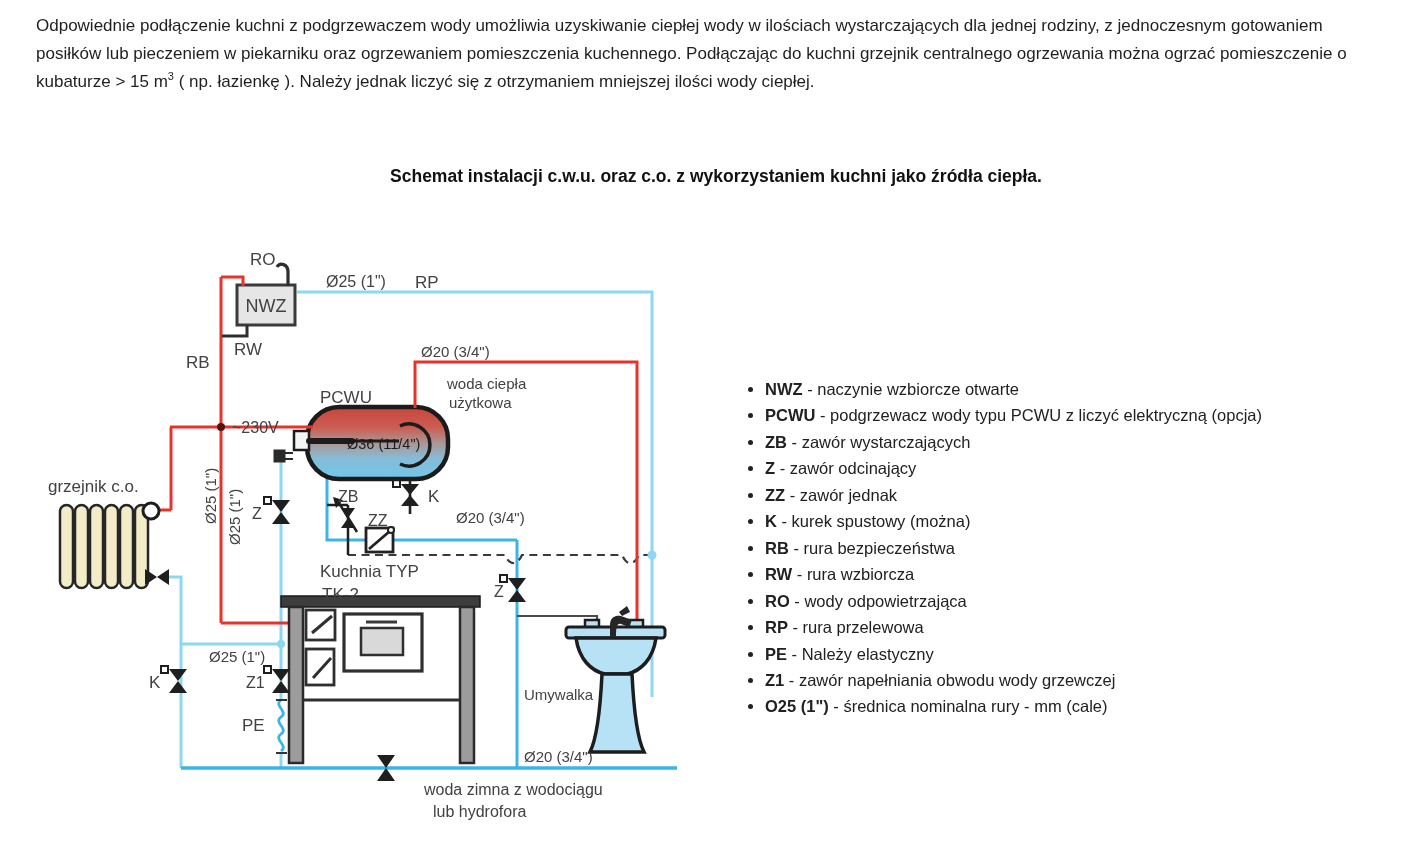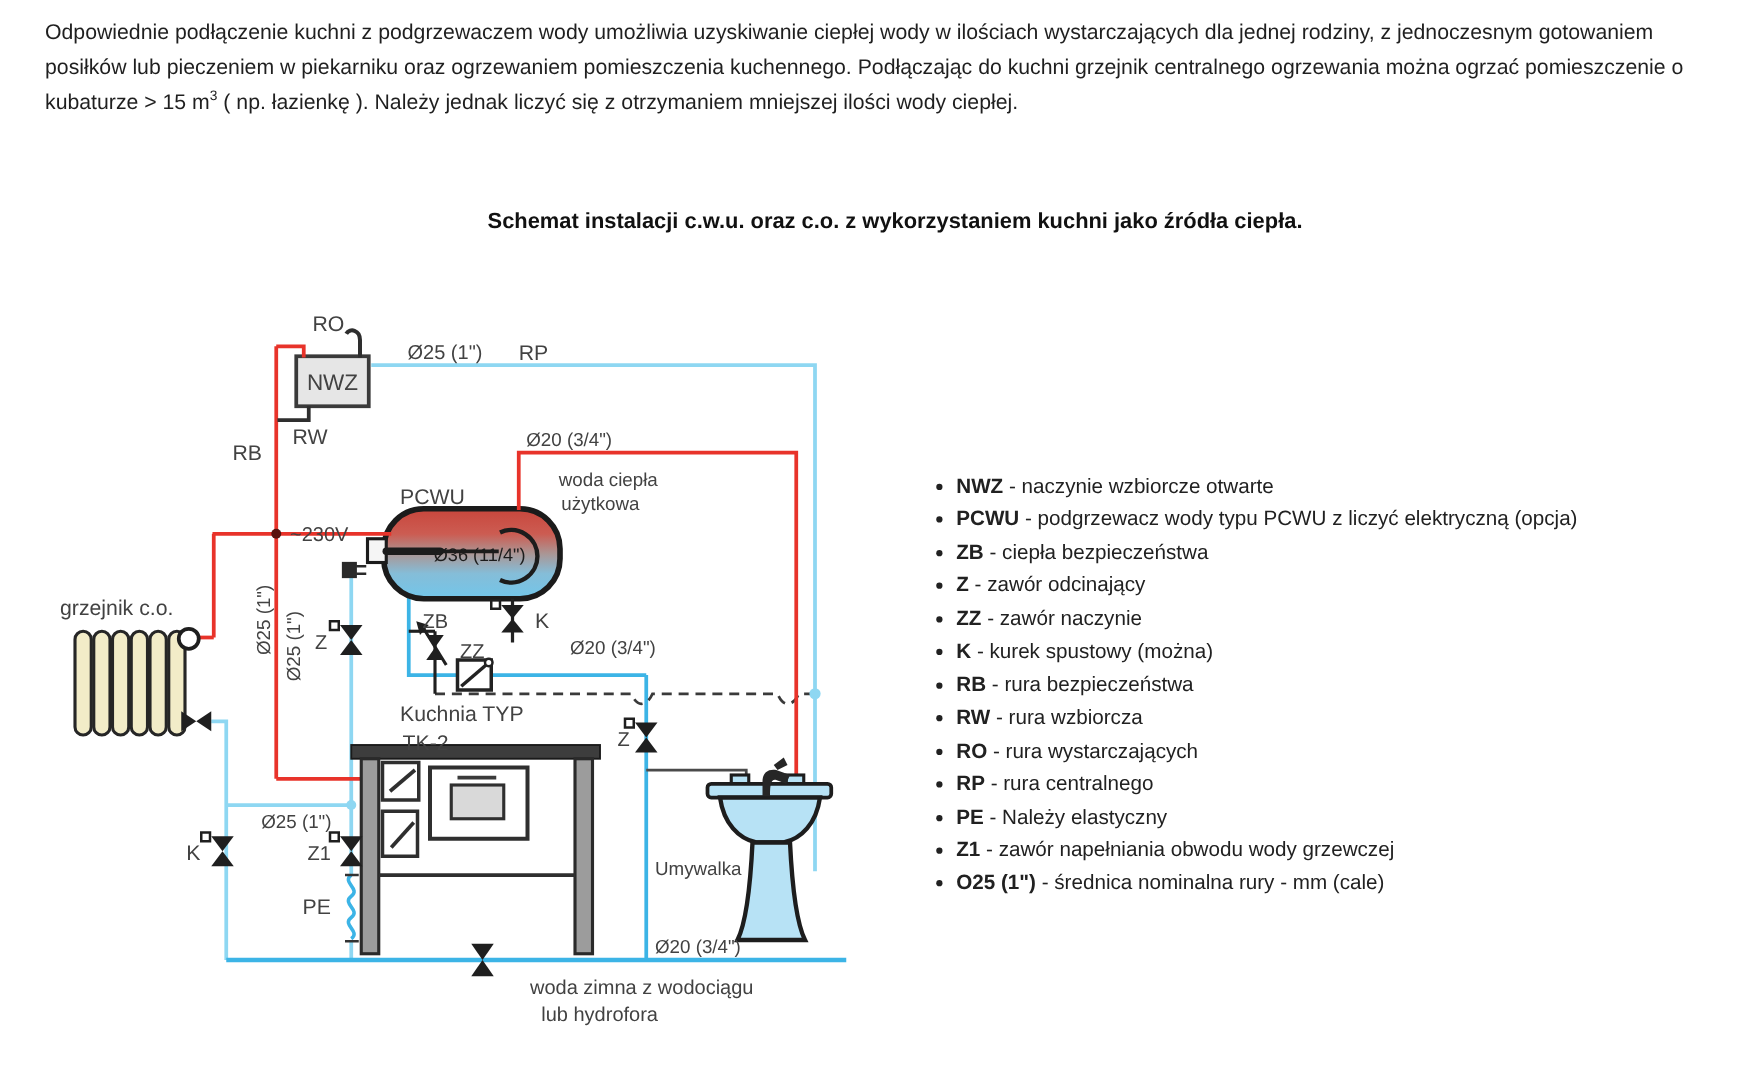--- a/index.html
+++ b/index.html
@@ -212,26 +212,26 @@
     <text class="dl" x="242" y="731" font-size="17">PE</text>
     <text class="dl" x="524" y="700" font-size="15">Umywalka</text>
     <text class="dl" x="524" y="762" font-size="15">Ø20 (3/4")</text>
     <text class="dl" x="424" y="795" font-size="16">woda zimna z wodociągu</text>
     <text class="dl" x="433" y="817" font-size="16">lub hydrofora</text>
   </svg>
 
   <ul class="legend">
     <li><b>NWZ</b><span> - </span><span>naczynie wzbiorcze otwarte</span></li>
     <li><b>PCWU</b><span> - </span><span>podgrzewacz wody typu PCWU z liczyć elektryczną (opcja)</span></li>
-    <li><b>ZB</b><span> - </span><span>ciepła bezpieczeństwa</span></li>
+    <li><b>ZB</b><span> - </span><span>zawór wystarczających</span></li>
     <li><b>Z</b><span> - </span><span>zawór odcinający</span></li>
-    <li><b>ZZ</b><span> - </span><span>zawór naczynie</span></li>
+    <li><b>ZZ</b><span> - </span><span>zawór jednak</span></li>
     <li><b>K</b><span> - </span><span>kurek spustowy (można)</span></li>
     <li><b>RB</b><span> - </span><span>rura bezpieczeństwa</span></li>
     <li><b>RW</b><span> - </span><span>rura wzbiorcza</span></li>
-    <li><b>RO</b><span> - </span><span>rura wystarczających</span></li>
-    <li><b>RP</b><span> - </span><span>rura centralnego</span></li>
+    <li><b>RO</b><span> - </span><span>wody odpowietrzająca</span></li>
+    <li><b>RP</b><span> - </span><span>rura przelewowa</span></li>
     <li><b>PE</b><span> - </span><span>Należy elastyczny</span></li>
     <li><b>Z1</b><span> - </span><span>zawór napełniania obwodu wody grzewczej</span></li>
     <li><b>O25 (1")</b><span> - </span><span>średnica nominalna rury - mm (cale)</span></li>
   </ul>
 
 </div>
 
 </body></html>

